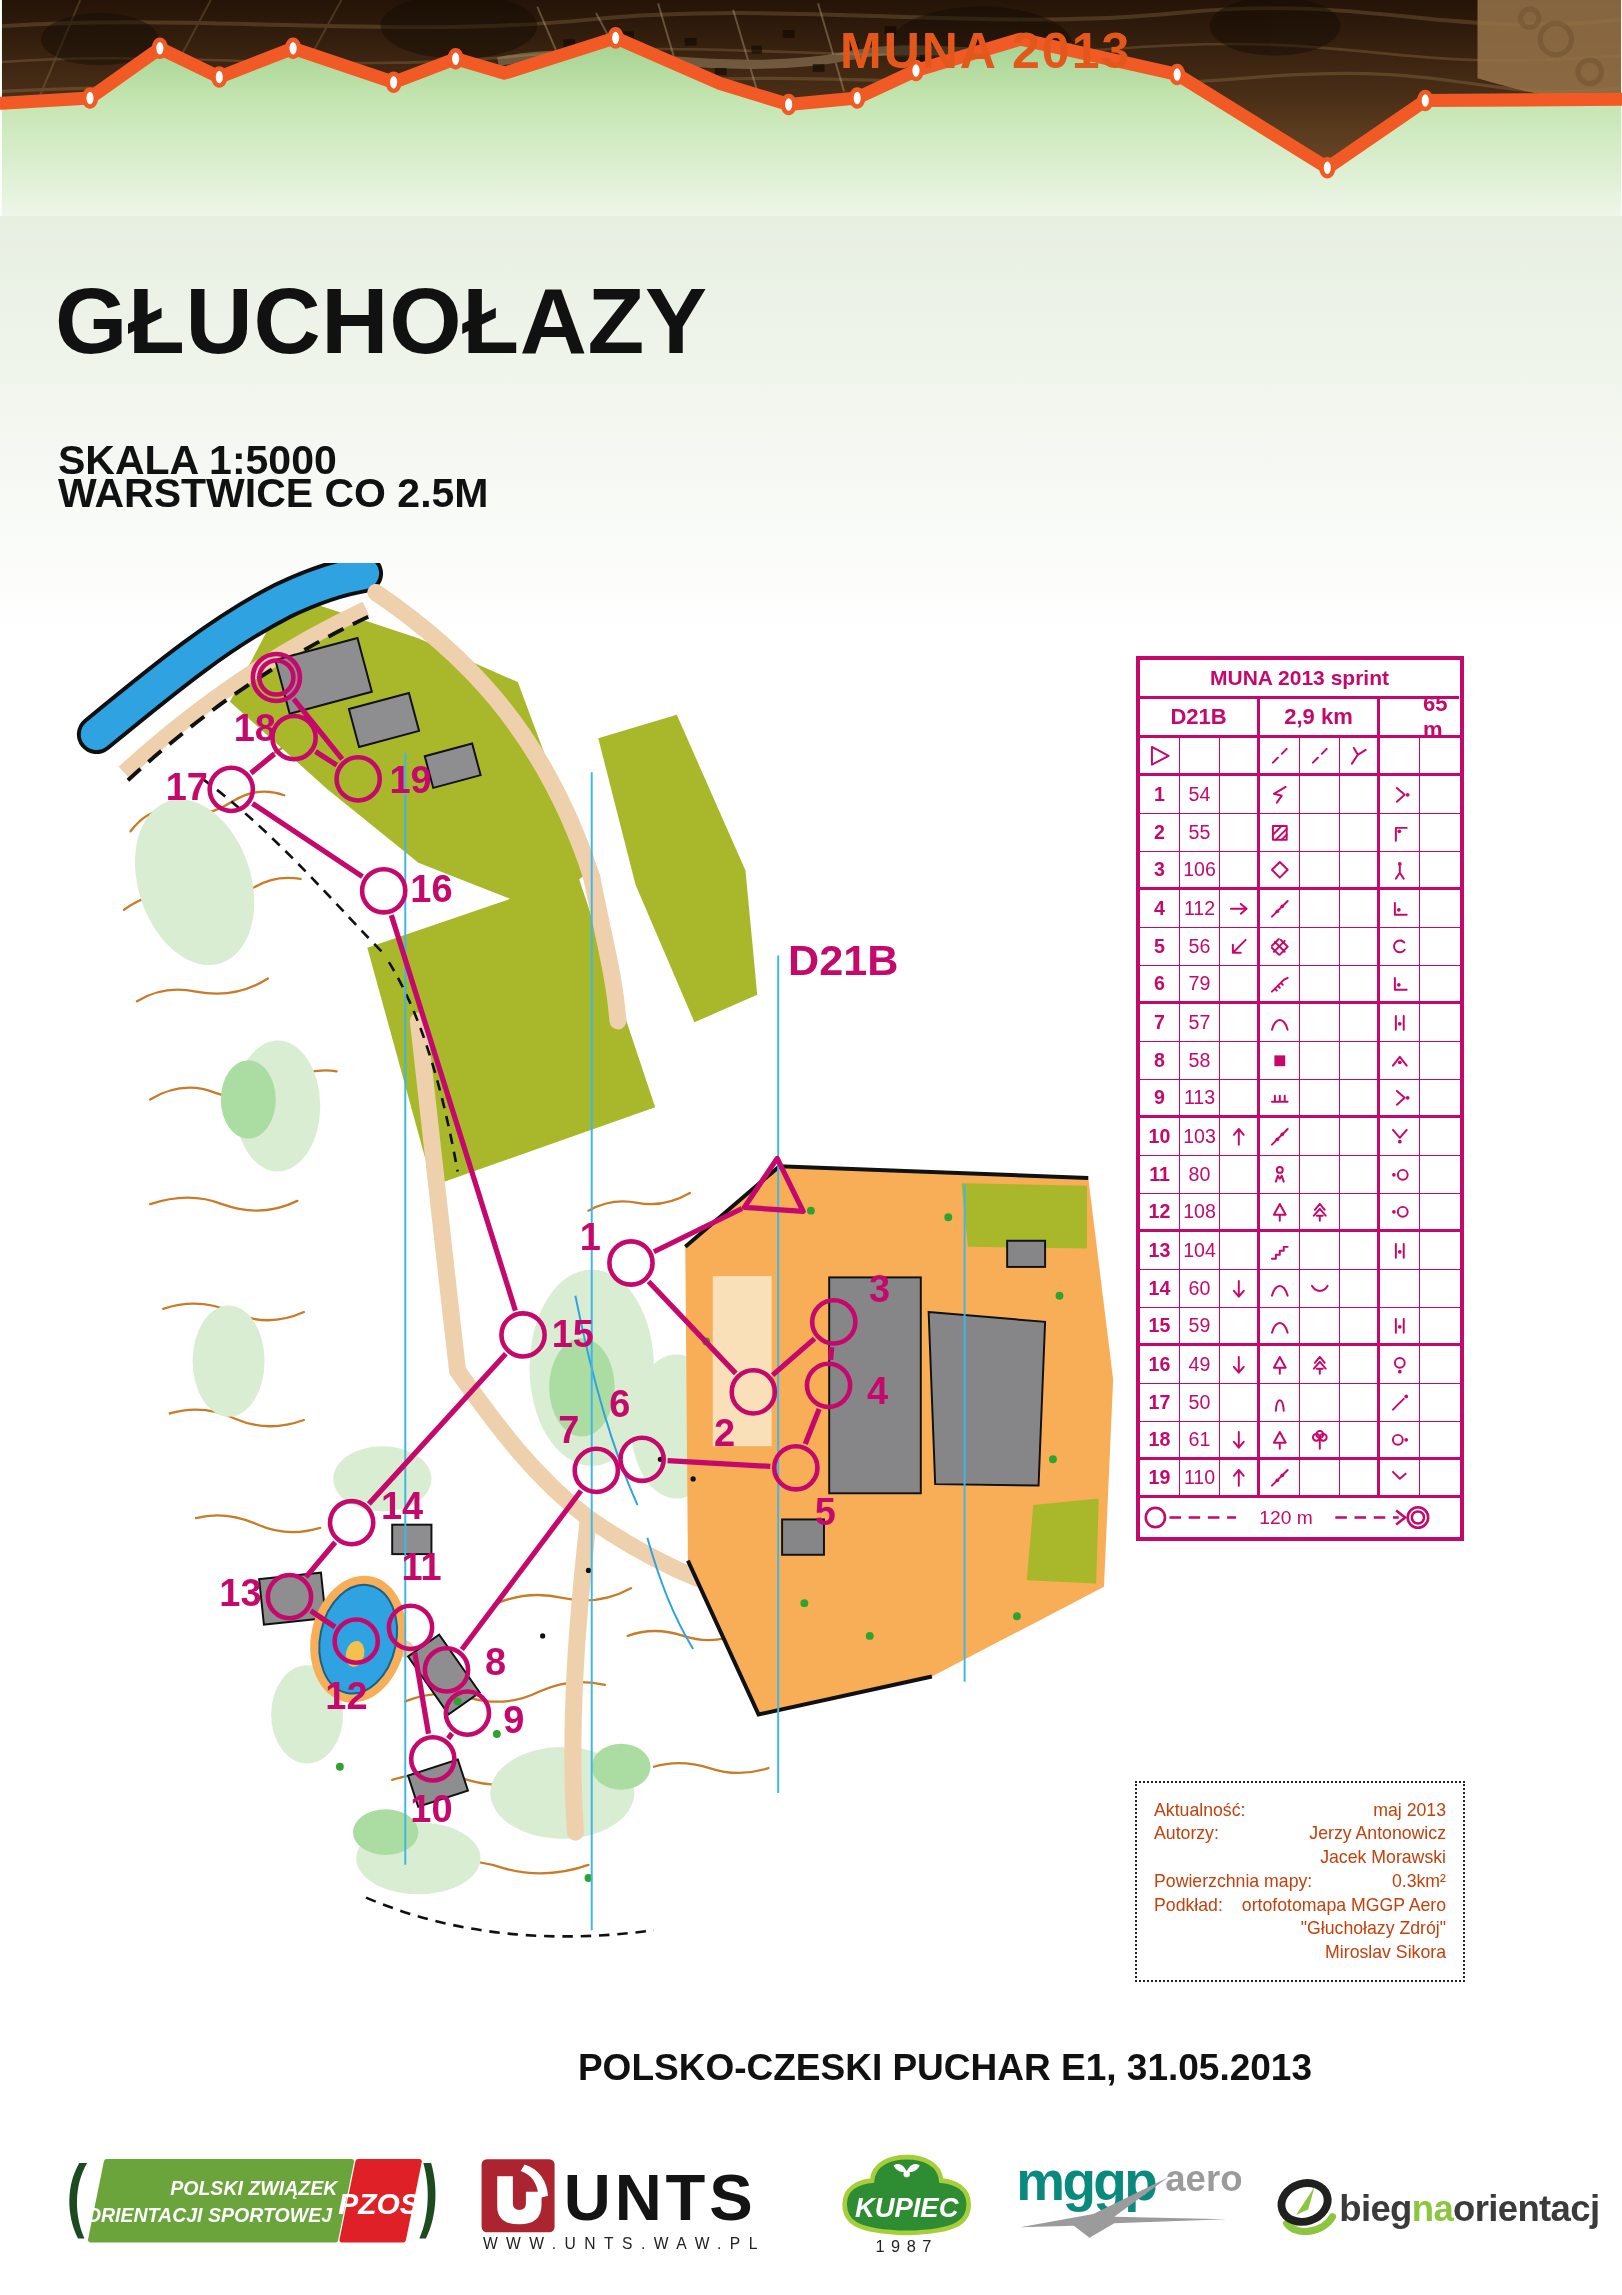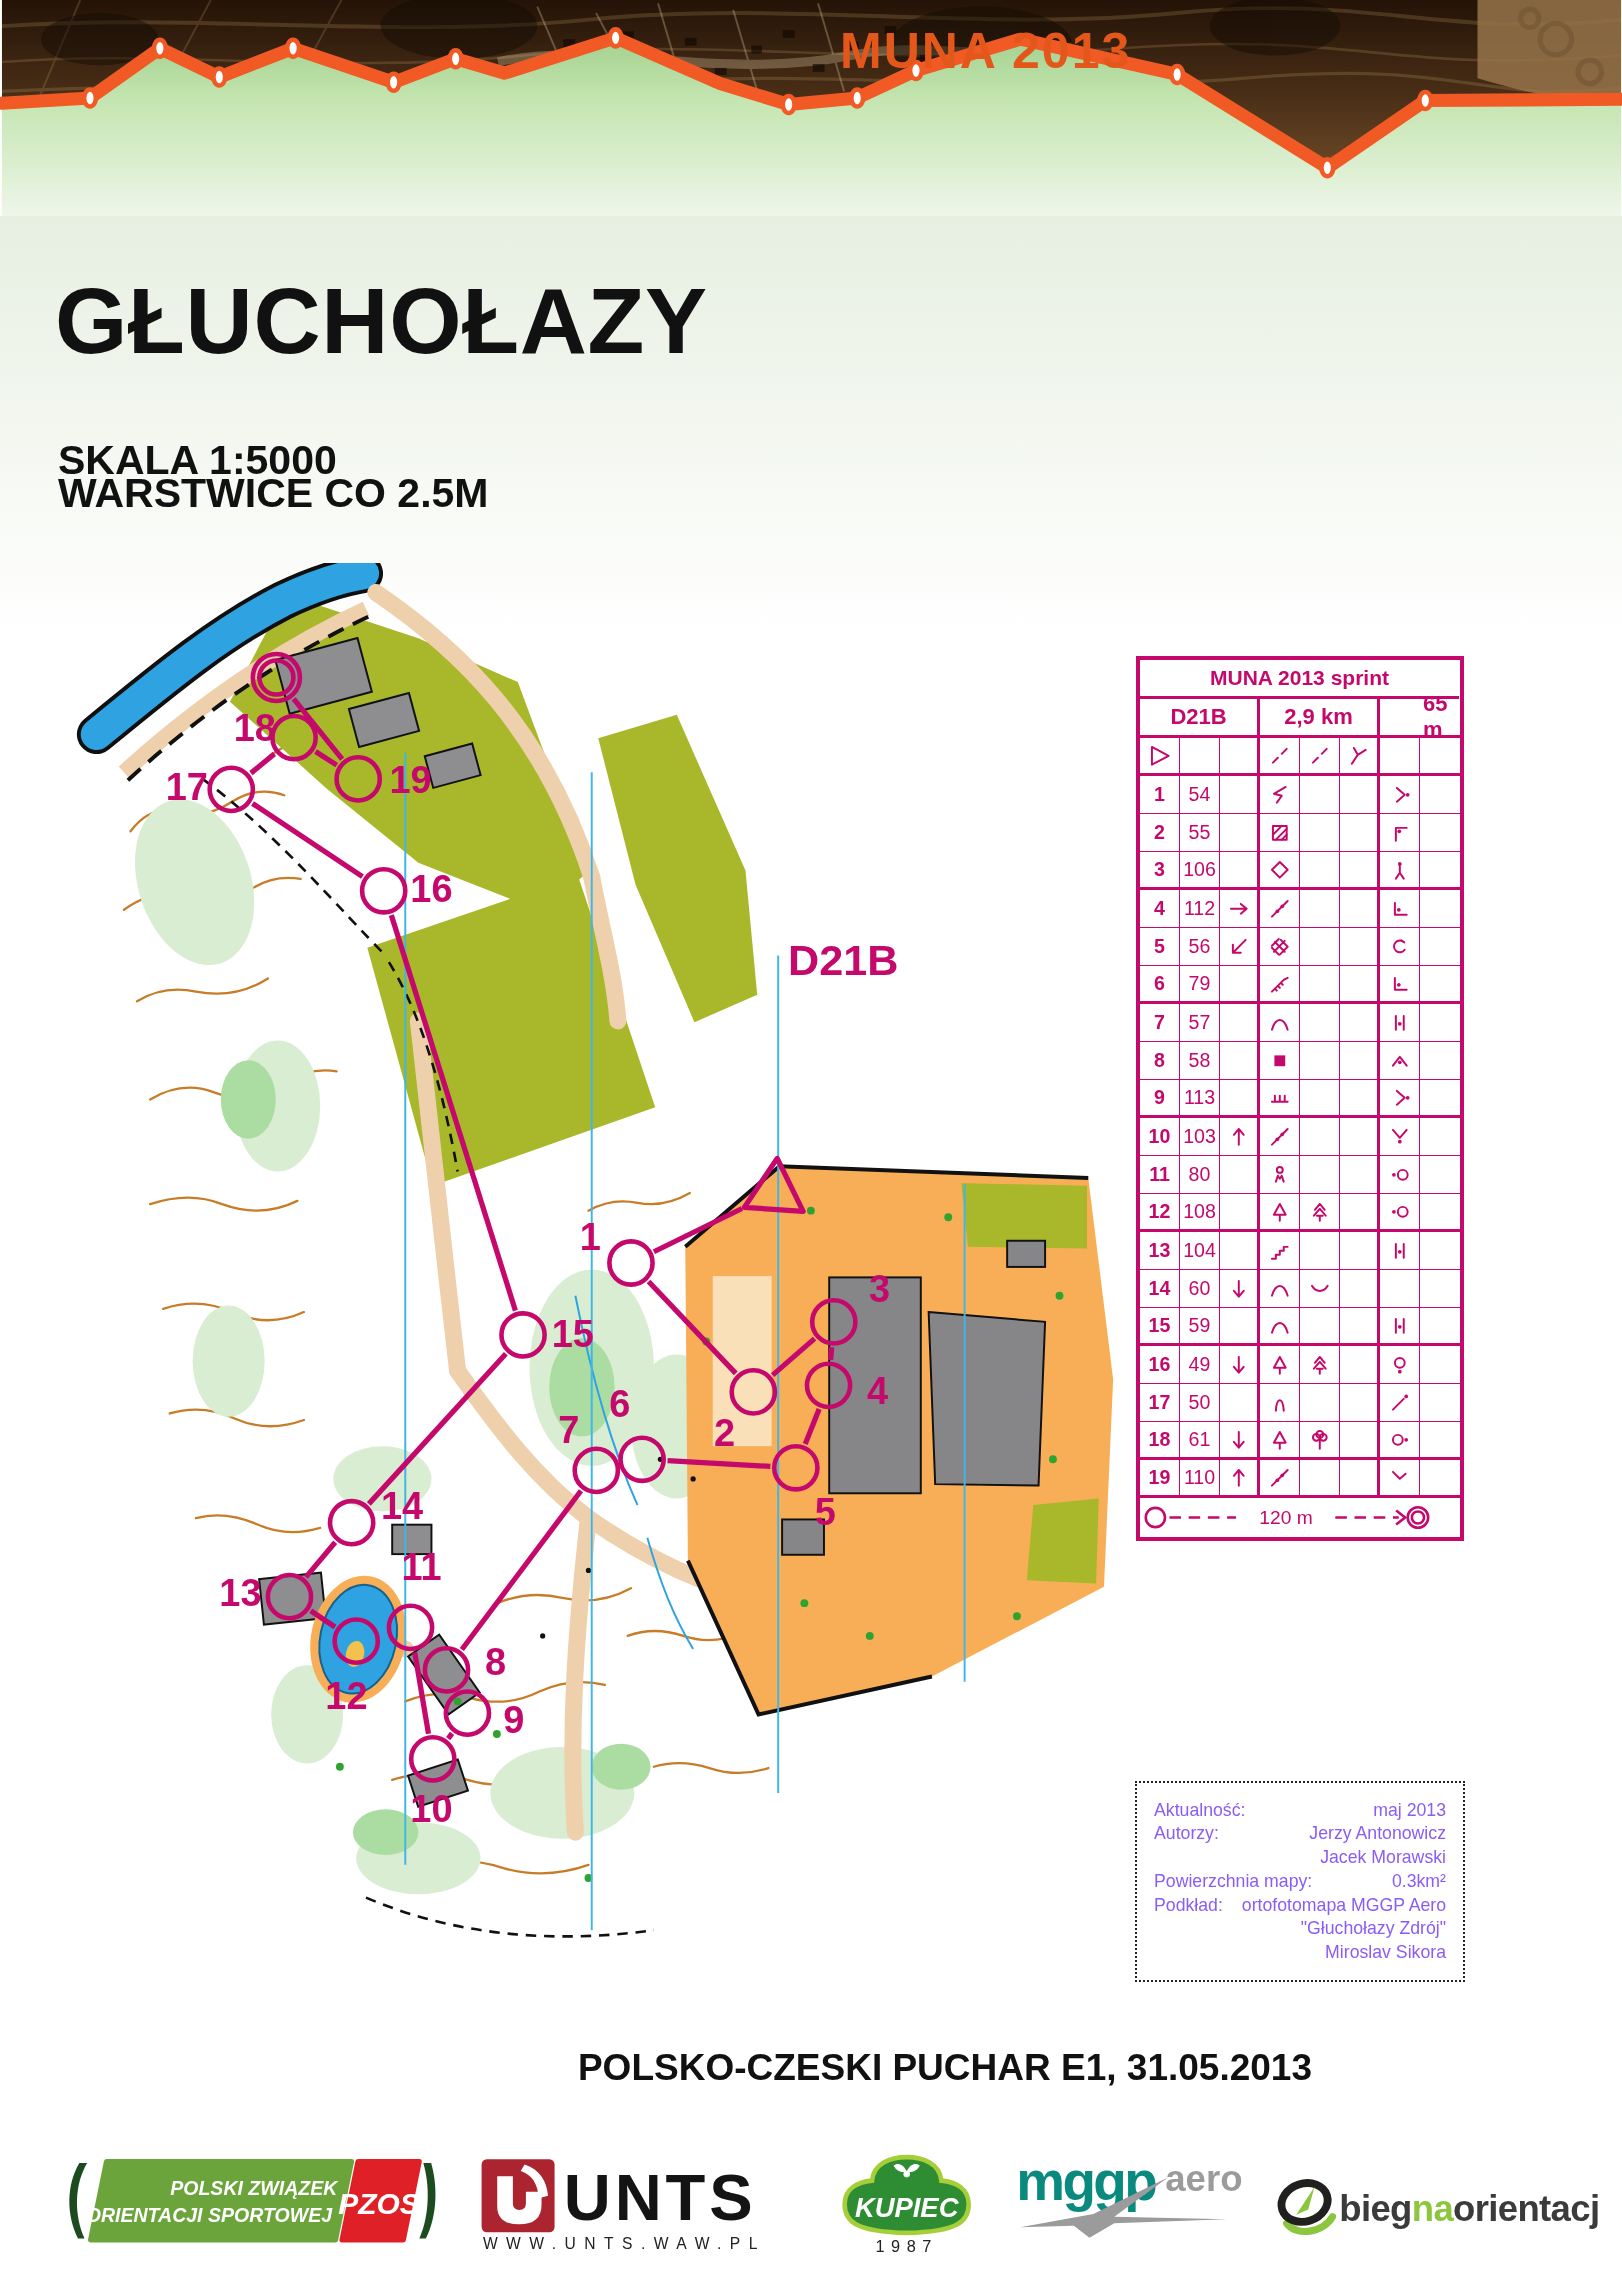--- a/index.html
+++ b/index.html
@@ -27,21 +27,21 @@
   .thickB{border-bottom-width:3.3px !important;}
   .t-title{width:319px;height:39px;font-size:21px;font-weight:700;border-right:none;}
   .t-head3{width:120px;height:39px;font-size:22px;font-weight:700;}
   .t-head2{width:80px;height:39px;font-size:22px;font-weight:700;border-right:none;}
   .c-no{font-size:19.6px;font-weight:700;}
   .c-code{font-size:19.6px;}
   .sym{width:23.6px;height:23.6px;display:block;}
   .t-finish{width:301px;height:39px;border-right:none;border-bottom:none;}
   
   #info-box{position:absolute;left:1135px;top:1781px;width:330px;box-sizing:border-box;
-     border:2.6px dotted #222;padding:15.7px 17px;font-size:17.7px;color:#8b5cf6;background:#fff;}
+     border:2.6px dotted #222;padding:15.7px 17px;font-size:17.7px;color:#c2410c;background:#fff;}
   .info-row{display:flex;justify-content:space-between;line-height:1.34;}
   .info-label{white-space:nowrap;}
   .info-value{text-align:center;white-space:nowrap;}
   
   .event-line{position:absolute;left:0;top:2047px;width:1312px;text-align:right;
      font-size:37px;font-weight:700;color:#111;}
   .logo{position:absolute;}
 </style>
 </head>
 <body>

